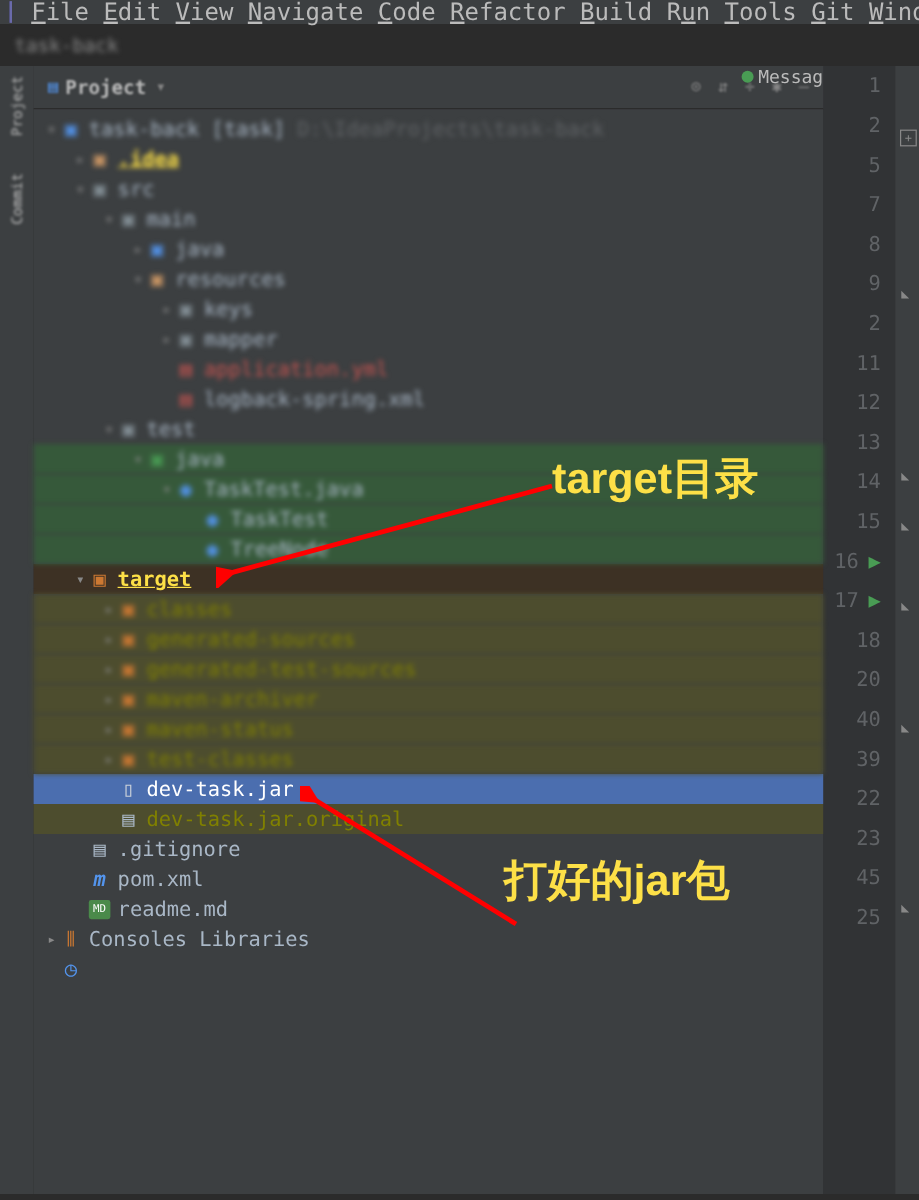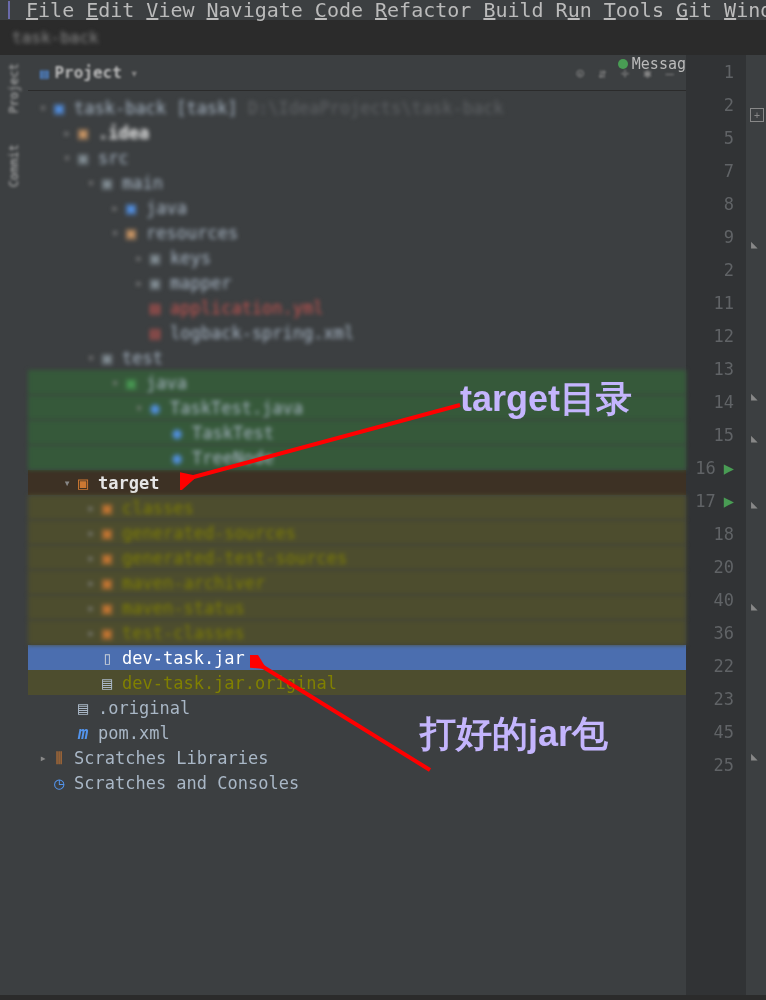--- a/index.html
+++ b/index.html
@@ -113,21 +113,21 @@
       margin-right: 6px;
     }
     .folder-icon { color: #87939a; }
     .folder-blue { color: #5394ec; }
     .folder-orange { color: #d19a66; }
     .folder-dark-orange { color: #cc7832; }
     .md-icon { background: #4a8a4a; color: #fff; font-size: 9px; width: 16px; border-radius: 2px; }
     .pom-icon { color: #5394ec; font-style: italic; font-weight: bold; }
     .lib-icon { color: #cc7832; }
     .blur { filter: blur(2px); }
-    .orange-text { color: #e5e5e5; font-weight: bold; }
+    .orange-text { color: #fde047; font-weight: bold; text-decoration: underline; }
     .yellow-text { color: #808000; }
     .highlight-target { background: #3d3124; }
     .highlight-java { background: #36593a; }
     .highlight-gen { background: #4d4d2e; }
     .gutter {
       width: 60px;
       background: #313335;
       display: flex;
       flex-direction: column;
     }
@@ -140,21 +140,21 @@
       color: #606366;
       font-size: 17px;
     }
     .line-num .play { color: #499c54; margin-left: 8px; }
     .right-strip {
       width: 20px;
       background: #3c3f41;
     }
     .annotation {
       position: absolute;
-      color: #c4b5fd;
+      color: #fde047;
       font-size: 36px;
       font-weight: bold;
       pointer-events: none;
       z-index: 100;
       font-family: 'Microsoft YaHei', sans-serif;
     }
     .arrow-svg {
       position: absolute;
       pointer-events: none;
       z-index: 99;
@@ -373,38 +373,41 @@
         <span>dev-task.jar</span>
       </div>
 
       <div class="tree-row highlight-gen" style="padding-left:70px">
         <span class="icon">▤</span>
         <span class="yellow-text">dev-task.jar.original</span>
       </div>
 
       <div class="tree-row" style="padding-left:46px">
         <span class="icon">▤</span>
-        <span>.original</span>
+        <span>.gitignore</span>
       </div>
 
       <div class="tree-row" style="padding-left:46px">
         <span class="icon pom-icon">m</span>
         <span>pom.xml</span>
       </div>
 
+      <div class="tree-row" style="padding-left:46px">
+        <span class="icon md-icon">MD</span>
+        <span>readme.md</span>
+      </div>
 
       <div class="tree-row" style="padding-left:8px">
         <span class="arrow">▸</span>
         <span class="icon lib-icon">⫴</span>
-        <span>Scratches Libraries</span>
+        <span>Consoles Libraries</span>
       </div>
 
       <div class="tree-row" style="padding-left:22px">
         <span class="icon" style="color:#5394ec">◷</span>
-        <span>Scratches and Consoles</span>
       </div>
     </div>
   </div>
 
   <div class="gutter" id="gutter">
       <div class="line-num">1</div>
       <div class="line-num">2</div>
       <div class="line-num">5</div>
       <div class="line-num">7</div>
       <div class="line-num">8</div>
@@ -413,21 +416,21 @@
       <div class="line-num">11</div>
       <div class="line-num">12</div>
       <div class="line-num">13</div>
       <div class="line-num">14</div>
       <div class="line-num">15</div>
       <div class="line-num">16<span class="play">▶</span></div>
       <div class="line-num">17<span class="play">▶</span></div>
       <div class="line-num">18</div>
       <div class="line-num">20</div>
       <div class="line-num">40</div>
-      <div class="line-num">36</div>
+      <div class="line-num">39</div>
       <div class="line-num">22</div>
       <div class="line-num">23</div>
       <div class="line-num">45</div>
       <div class="line-num">25</div>
     </div>
 
   <div class="right-strip"></div>
 </div>
 
 <div class="annotation" style="top:375px;left:460px">target目录</div>

